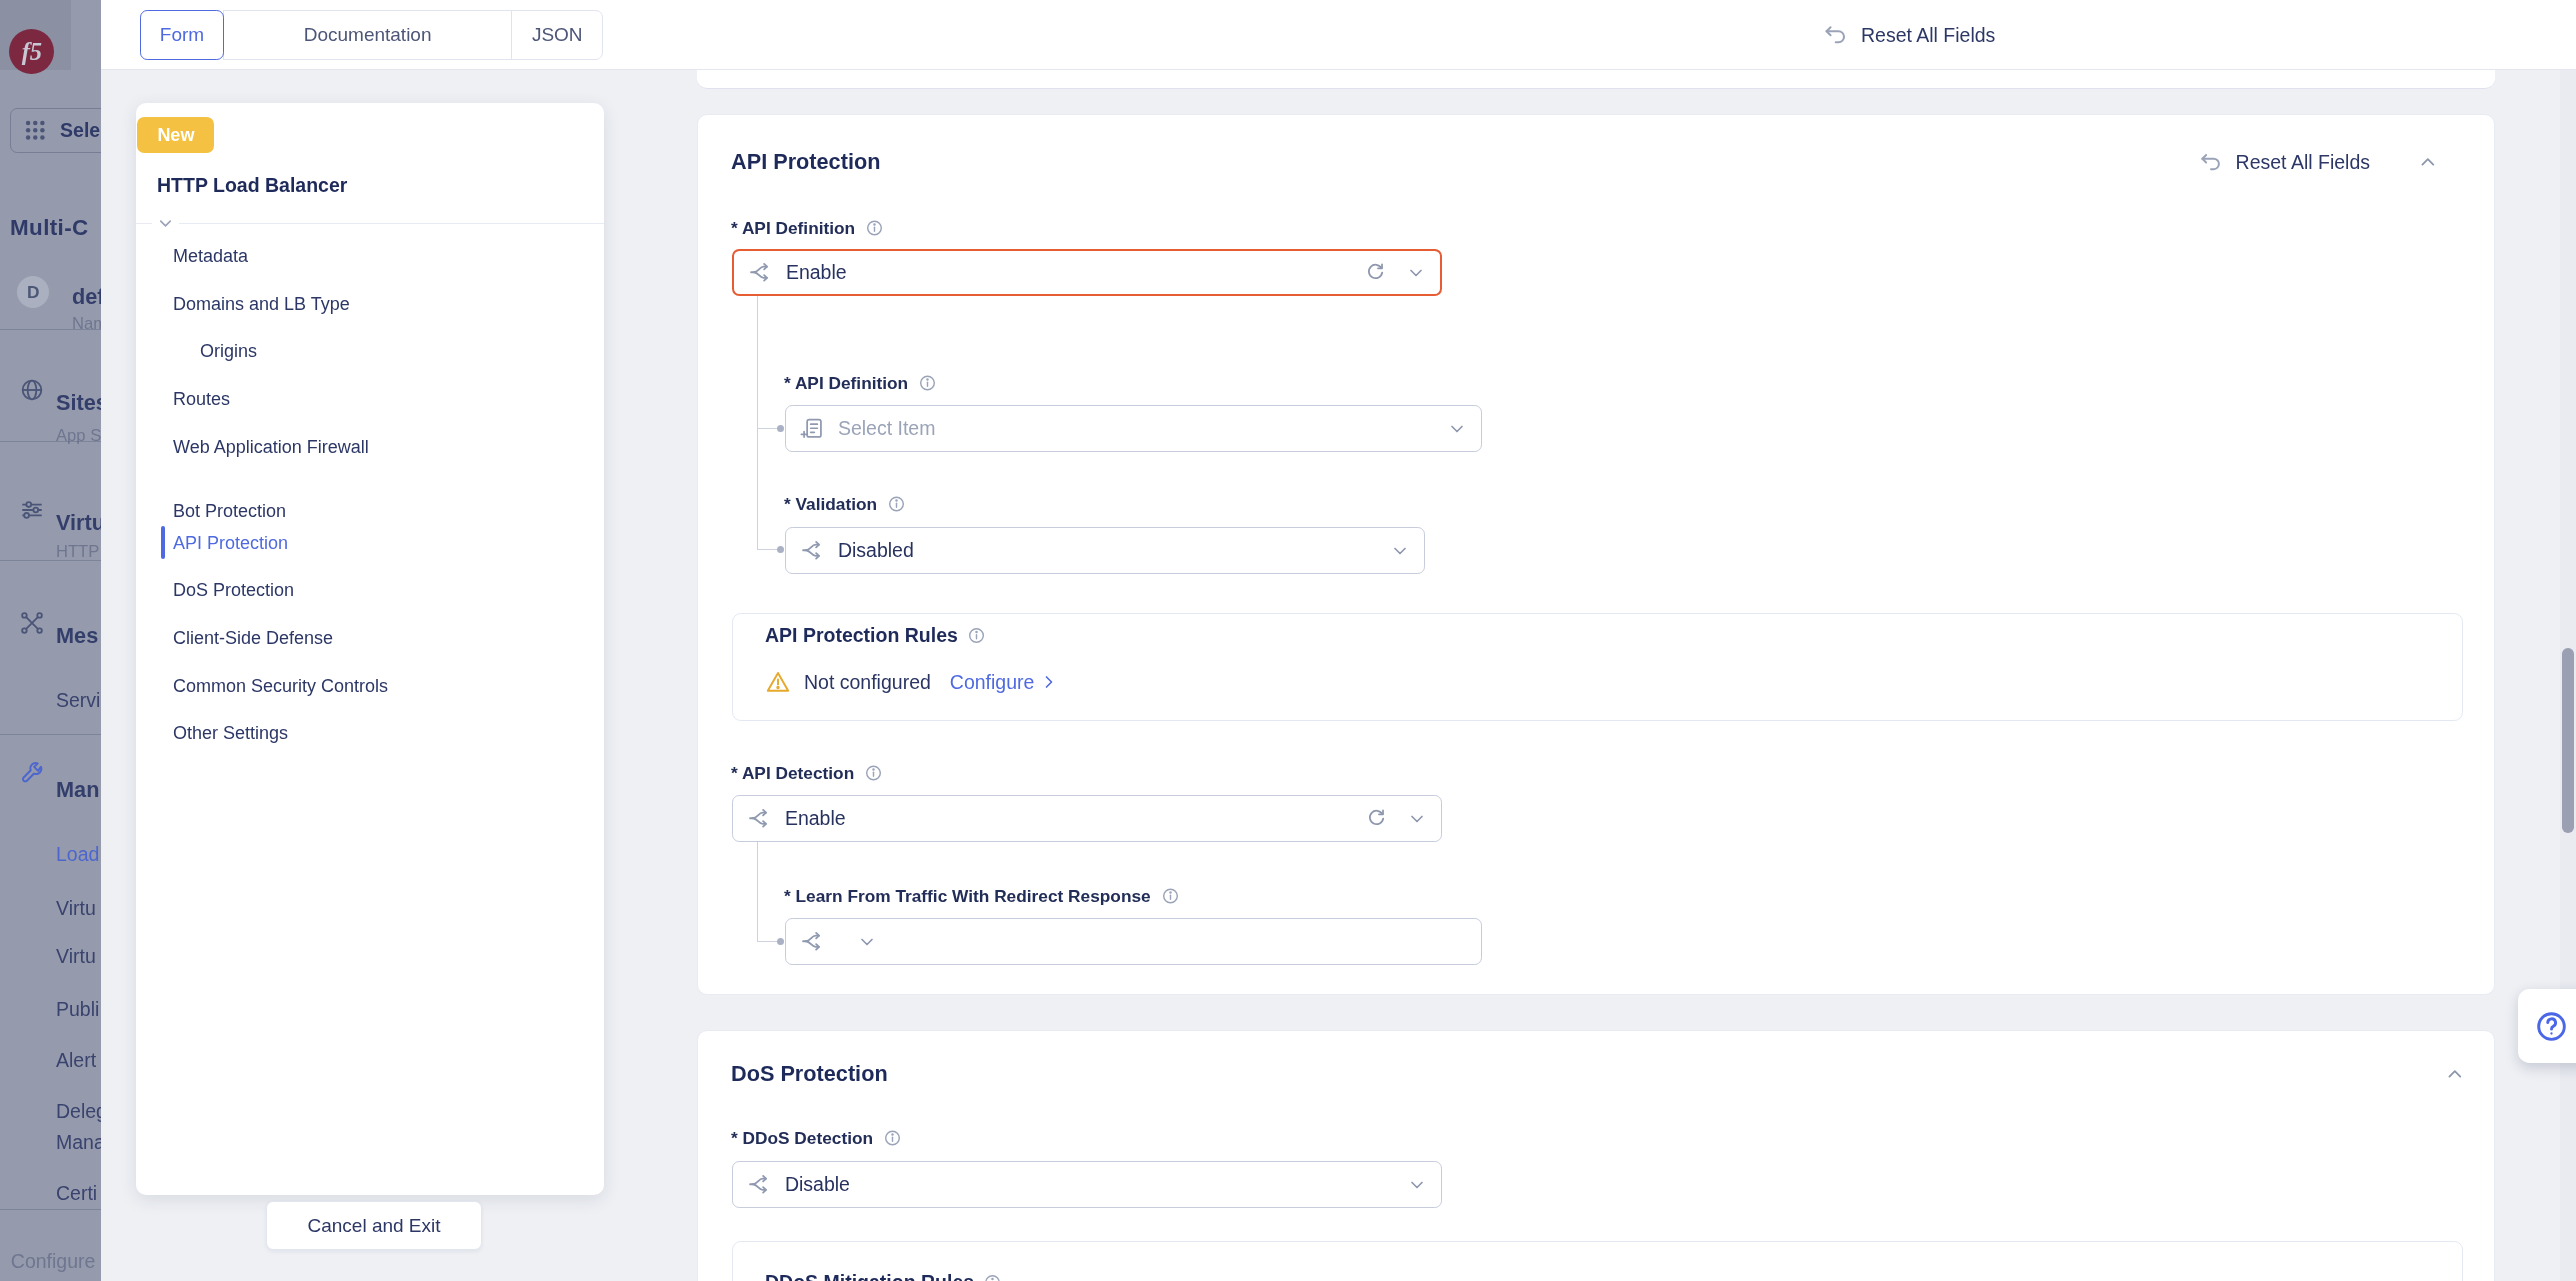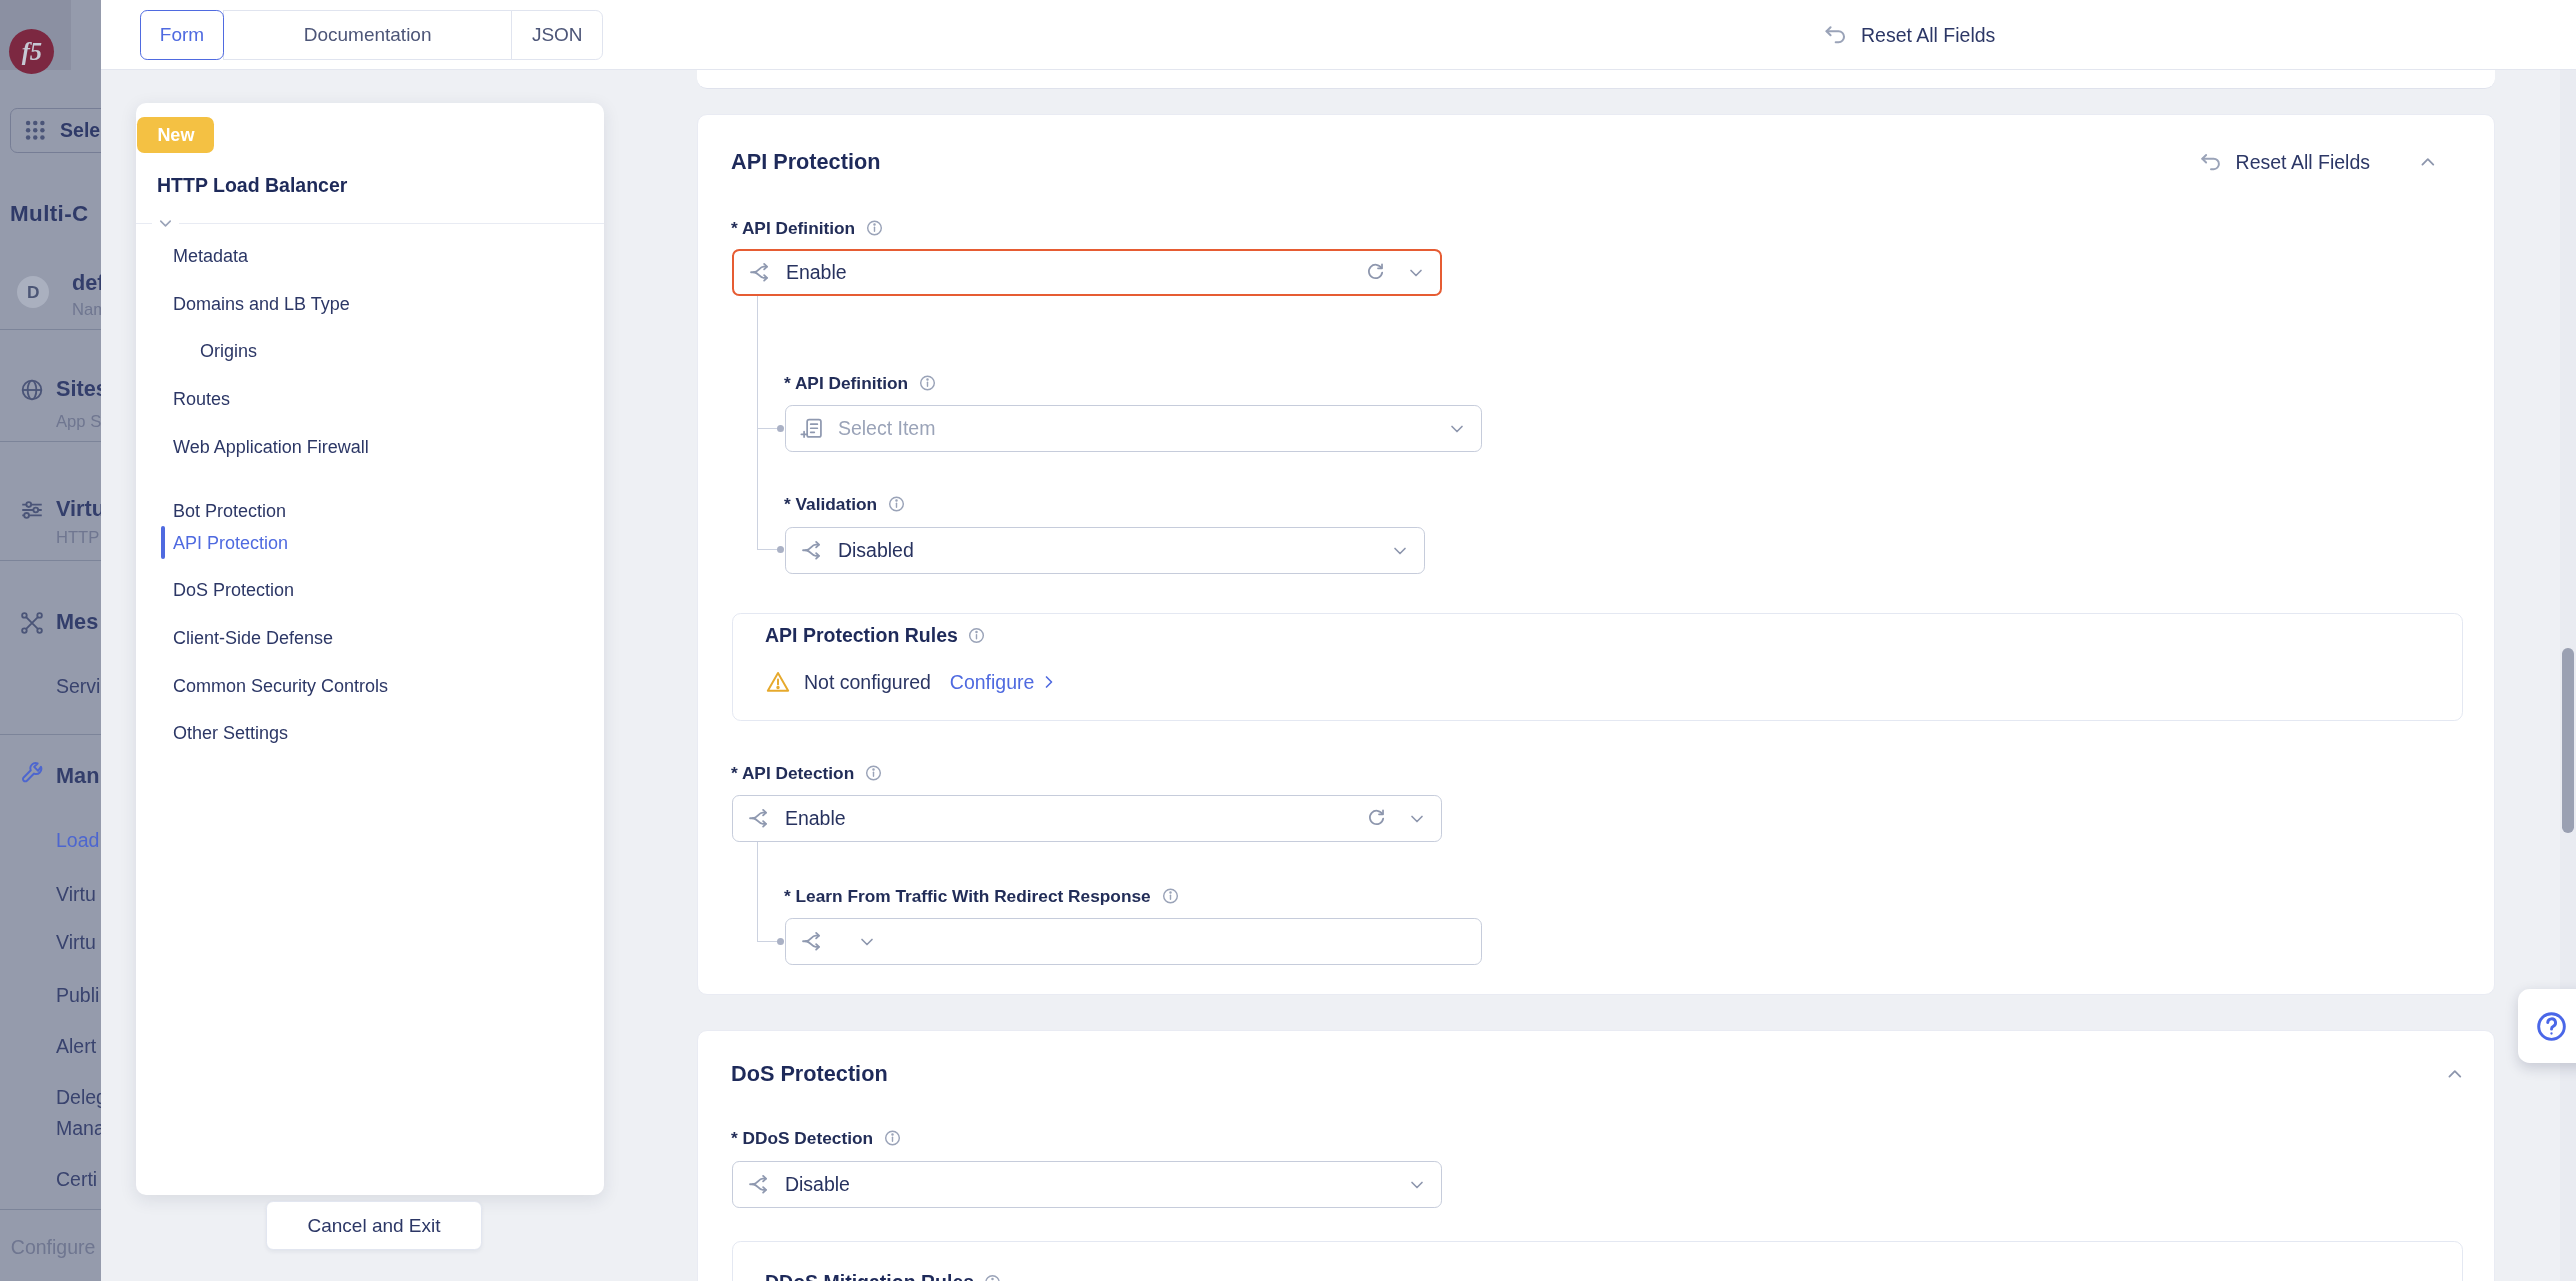--- a/index.html
+++ b/index.html
@@ -1,20 +1,20 @@
 <!DOCTYPE html>
 <html style="font-size:11.6px"><head>
 <meta charset="utf-8">
 <style>
   * { margin:0; padding:0; box-sizing:border-box; }
   html,body { background:#dfe1e8; }
   body { font-family:"Liberation Sans", sans-serif; }
   .screen { position:relative; width:2576px; height:1282px; background:#eef0f4; overflow:hidden; }
   .abs { position:absolute; }
-  .vc { transform:translateY(-50%); white-space:nowrap; }
+  .vc { transform:translateY(-50%); white-space:nowrap;margin-top:14px; }
   svg { display:block; }
 
   
   .app-sidebar { position:absolute; left:0; top:0; width:101px; height:1282px; background:#959bac; overflow:hidden; z-index:1; }
   .logo-sq { position:absolute; left:0; top:0; width:71px; height:70px; background:#8b90a2; }
   .f5-ball { position:absolute; left:9.4px; top:29px; width:45px; height:45px; border-radius:50%;
              background:#7c2841; color:#c6c9d4; display:flex; align-items:center; justify-content:center;
              font-family:Liberation Serif, serif; font-style:italic; font-weight:bold; font-size:24.5px; }
   .sel-btn { position:absolute; left:10px; top:108px; width:144px; height:45px; border:1.4px solid #767d95;
              border-radius:7.2px; display:flex; align-items:center; gap:13px; padding-left:11.6px;

